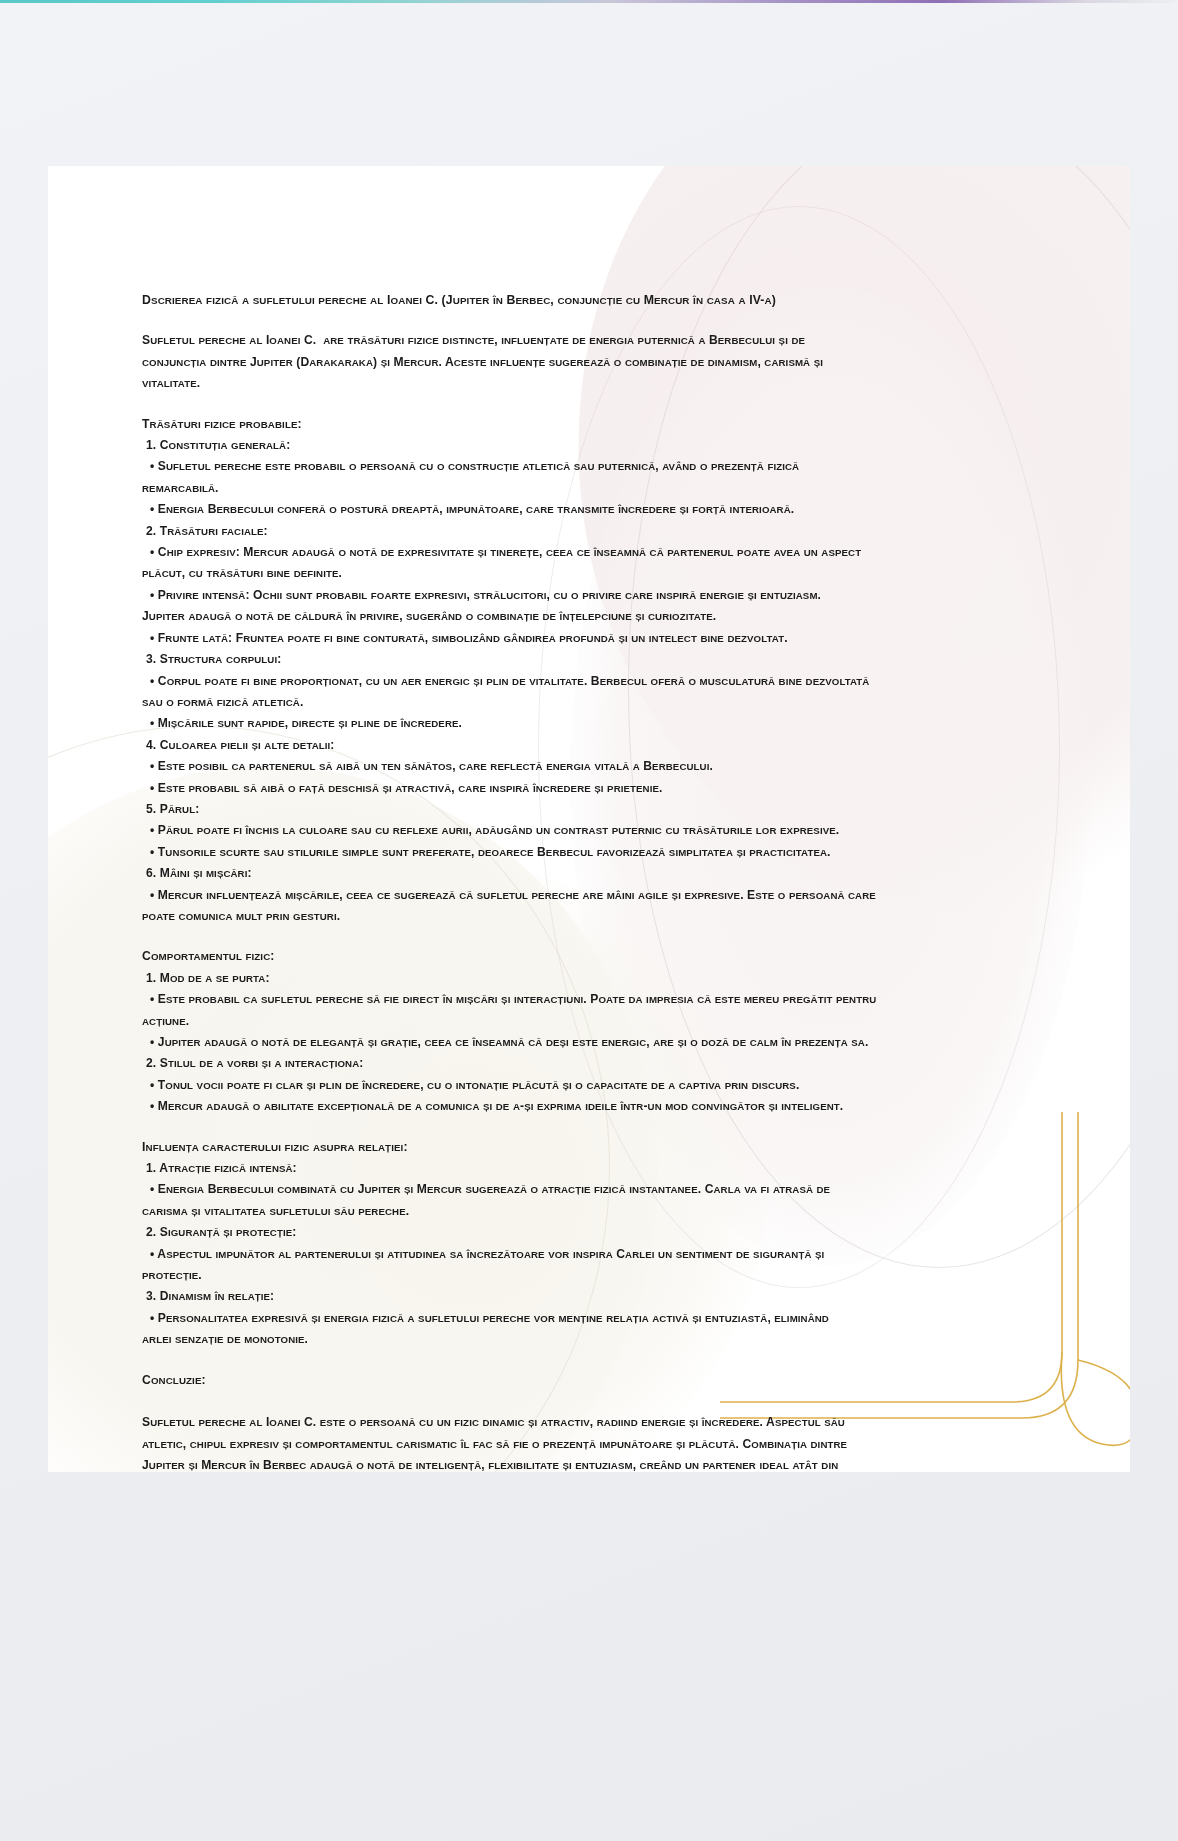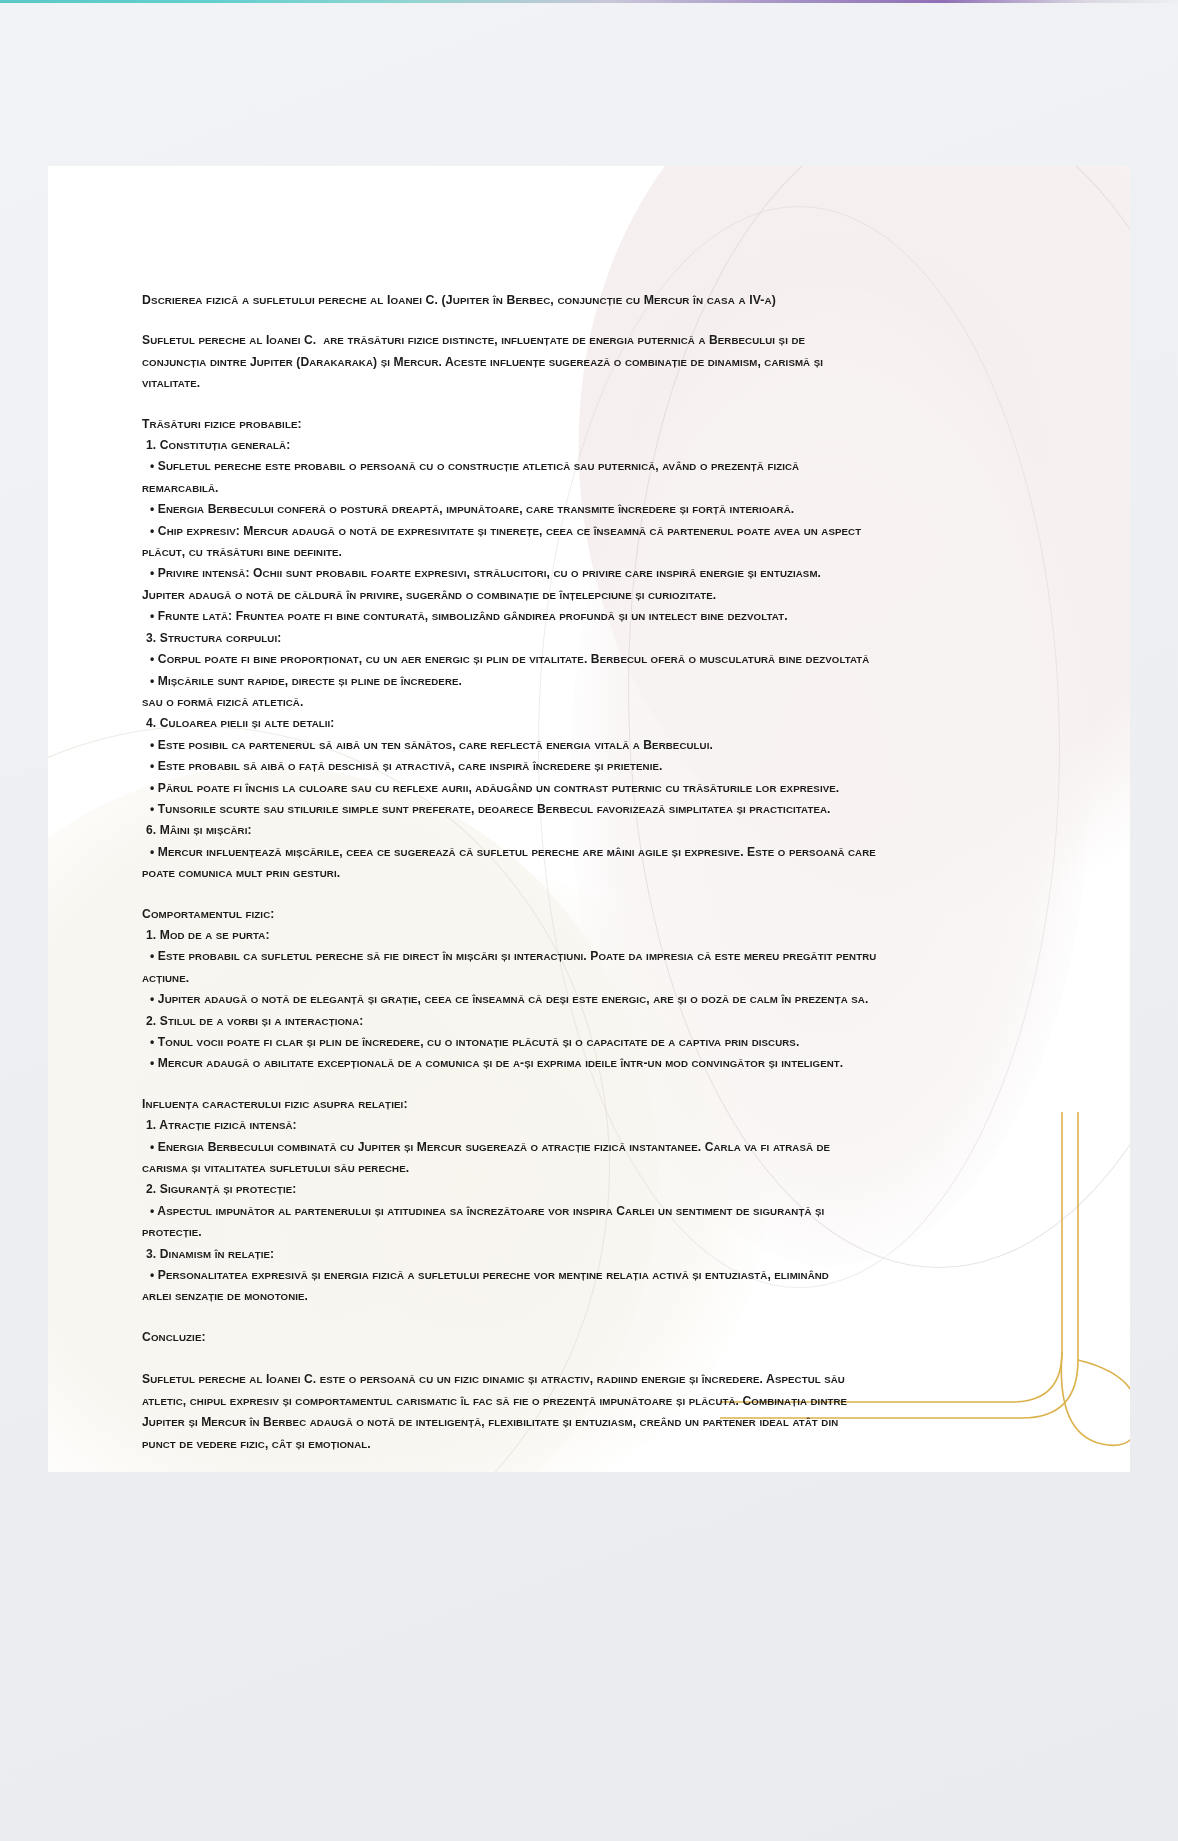--- a/index.html
+++ b/index.html
@@ -176,35 +176,37 @@
 
     <div class="gap-md"></div>
 
     <p class="ln head">T<span style="font-size: 80%;">RĂSĂTURI</span> <span style="font-size: 80%;">FIZICE</span> <span style="font-size: 80%;">PROBABILE</span>:</p>
 
     <p class="ln indent2">1. C<span style="font-size: 80%;">ONSTITUȚIA</span> <span style="font-size: 80%;">GENERALĂ</span>:</p>
     <p class="ln indent">• S<span style="font-size: 80%;">UFLETUL</span> <span style="font-size: 80%;">PERECHE</span> <span style="font-size: 80%;">ESTE</span> <span style="font-size: 80%;">PROBABIL</span> <span style="font-size: 80%;">O</span> <span style="font-size: 80%;">PERSOANĂ</span> <span style="font-size: 80%;">CU</span> <span style="font-size: 80%;">O</span> <span style="font-size: 80%;">CONSTRUCȚIE</span> <span style="font-size: 80%;">ATLETICĂ</span> <span style="font-size: 80%;">SAU</span> <span style="font-size: 80%;">PUTERNICĂ</span>, <span style="font-size: 80%;">AVÂND</span> <span style="font-size: 80%;">O</span> <span style="font-size: 80%;">PREZENȚĂ</span> <span style="font-size: 80%;">FIZICĂ</span></p>
     <p class="ln"><span style="font-size: 80%;">REMARCABILĂ</span>.</p>
     <p class="ln indent">• E<span style="font-size: 80%;">NERGIA</span> B<span style="font-size: 80%;">ERBECULUI</span> <span style="font-size: 80%;">CONFERĂ</span> <span style="font-size: 80%;">O</span> <span style="font-size: 80%;">POSTURĂ</span> <span style="font-size: 80%;">DREAPTĂ</span>, <span style="font-size: 80%;">IMPUNĂTOARE</span>, <span style="font-size: 80%;">CARE</span> <span style="font-size: 80%;">TRANSMITE</span> <span style="font-size: 80%;">ÎNCREDERE</span> <span style="font-size: 80%;">ȘI</span> <span style="font-size: 80%;">FORȚĂ</span> <span style="font-size: 80%;">INTERIOARĂ</span>.</p>
 
+    <p class="ln indent2">2. T<span style="font-size: 80%;">RĂSĂTURI</span> <span style="font-size: 80%;">FACIALE</span>:</p>
     <p class="ln indent">• C<span style="font-size: 80%;">HIP</span> <span style="font-size: 80%;">EXPRESIV</span>: M<span style="font-size: 80%;">ERCUR</span> <span style="font-size: 80%;">ADAUGĂ</span> <span style="font-size: 80%;">O</span> <span style="font-size: 80%;">NOTĂ</span> <span style="font-size: 80%;">DE</span> <span style="font-size: 80%;">EXPRESIVITATE</span> <span style="font-size: 80%;">ȘI</span> <span style="font-size: 80%;">TINEREȚE</span>, <span style="font-size: 80%;">CEEA</span> <span style="font-size: 80%;">CE</span> <span style="font-size: 80%;">ÎNSEAMNĂ</span> <span style="font-size: 80%;">CĂ</span> <span style="font-size: 80%;">PARTENERUL</span> <span style="font-size: 80%;">POATE</span> <span style="font-size: 80%;">AVEA</span> <span style="font-size: 80%;">UN</span> <span style="font-size: 80%;">ASPECT</span></p>
     <p class="ln"><span style="font-size: 80%; margin-top: 20px;">PLĂCUT</span>, <span style="font-size: 80%;">CU</span> <span style="font-size: 80%;">TRĂSĂTURI</span> <span style="font-size: 80%;">BINE</span> <span style="font-size: 80%;">DEFINITE</span>.</p>
     <p class="ln indent">• P<span style="font-size: 80%;">RIVIRE</span> <span style="font-size: 80%;">INTENSĂ</span>: O<span style="font-size: 80%;">CHII</span> <span style="font-size: 80%;">SUNT</span> <span style="font-size: 80%;">PROBABIL</span> <span style="font-size: 80%;">FOARTE</span> <span style="font-size: 80%;">EXPRESIVI</span>, <span style="font-size: 80%;">STRĂLUCITORI</span>, <span style="font-size: 80%;">CU</span> <span style="font-size: 80%;">O</span> <span style="font-size: 80%;">PRIVIRE</span> <span style="font-size: 80%;">CARE</span> <span style="font-size: 80%;">INSPIRĂ</span> <span style="font-size: 80%;">ENERGIE</span> <span style="font-size: 80%;">ȘI</span> <span style="font-size: 80%;">ENTUZIASM</span>.</p>
     <p class="ln">J<span style="font-size: 80%;">UPITER</span> <span style="font-size: 80%;">ADAUGĂ</span> <span style="font-size: 80%;">O</span> <span style="font-size: 80%;">NOTĂ</span> <span style="font-size: 80%;">DE</span> <span style="font-size: 80%;">CĂLDURĂ</span> <span style="font-size: 80%;">ÎN</span> <span style="font-size: 80%;">PRIVIRE</span>, <span style="font-size: 80%;">SUGERÂND</span> <span style="font-size: 80%;">O</span> <span style="font-size: 80%;">COMBINAȚIE</span> <span style="font-size: 80%;">DE</span> <span style="font-size: 80%;">ÎNȚELEPCIUNE</span> <span style="font-size: 80%;">ȘI</span> <span style="font-size: 80%;">CURIOZITATE</span>.</p>
     <p class="ln indent">• F<span style="font-size: 80%;">RUNTE</span> <span style="font-size: 80%;">LATĂ</span>: F<span style="font-size: 80%;">RUNTEA</span> <span style="font-size: 80%;">POATE</span> <span style="font-size: 80%;">FI</span> <span style="font-size: 80%;">BINE</span> <span style="font-size: 80%;">CONTURATĂ</span>, <span style="font-size: 80%;">SIMBOLIZÂND</span> <span style="font-size: 80%;">GÂNDIREA</span> <span style="font-size: 80%;">PROFUNDĂ</span> <span style="font-size: 80%;">ȘI</span> <span style="font-size: 80%;">UN</span> <span style="font-size: 80%;">INTELECT</span> <span style="font-size: 80%;">BINE</span> <span style="font-size: 80%;">DEZVOLTAT</span>.</p>
 
     <p class="ln indent2">3. S<span style="font-size: 80%;">TRUCTURA</span> <span style="font-size: 80%;">CORPULUI</span>:</p>
     <p class="ln indent">• C<span style="font-size: 80%;">ORPUL</span> <span style="font-size: 80%;">POATE</span> <span style="font-size: 80%;">FI</span> <span style="font-size: 80%;">BINE</span> <span style="font-size: 80%;">PROPORȚIONAT</span>, <span style="font-size: 80%;">CU</span> <span style="font-size: 80%;">UN</span> <span style="font-size: 80%;">AER</span> <span style="font-size: 80%;">ENERGIC</span> <span style="font-size: 80%;">ȘI</span> <span style="font-size: 80%;">PLIN</span> <span style="font-size: 80%;">DE</span> <span style="font-size: 80%;">VITALITATE</span>. B<span style="font-size: 80%;">ERBECUL</span> <span style="font-size: 80%;">OFERĂ</span> <span style="font-size: 80%;">O</span> <span style="font-size: 80%;">MUSCULATURĂ</span> <span style="font-size: 80%;">BINE</span> <span style="font-size: 80%;">DEZVOLTATĂ</span></p>
+    <p class="ln"><span style="font-size: 80%;">SAU</span> <span style="font-size: 80%;">O</span> <span style="font-size: 80%;">FORMĂ</span> <span style="font-size: 80%;">FIZICĂ</span> <span style="font-size: 80%;">ATLETICĂ</span>.</p>
     <p class="ln indent">• M<span style="font-size: 80%;">IȘCĂRILE</span> <span style="font-size: 80%;">SUNT</span> <span style="font-size: 80%;">RAPIDE</span>, <span style="font-size: 80%;">DIRECTE</span> <span style="font-size: 80%;">ȘI</span> <span style="font-size: 80%;">PLINE</span> <span style="font-size: 80%;">DE</span> <span style="font-size: 80%;">ÎNCREDERE</span>.</p>
-    <p class="ln"><span style="font-size: 80%;">SAU</span> <span style="font-size: 80%;">O</span> <span style="font-size: 80%;">FORMĂ</span> <span style="font-size: 80%;">FIZICĂ</span> <span style="font-size: 80%;">ATLETICĂ</span>.</p>
 
     <p class="ln indent2">4. C<span style="font-size: 80%;">ULOAREA</span> <span style="font-size: 80%;">PIELII</span> <span style="font-size: 80%;">ȘI</span> <span style="font-size: 80%;">ALTE</span> <span style="font-size: 80%;">DETALII</span>:</p>
     <p class="ln indent">• E<span style="font-size: 80%;">STE</span> <span style="font-size: 80%;">POSIBIL</span> <span style="font-size: 80%;">CA</span> <span style="font-size: 80%;">PARTENERUL</span> <span style="font-size: 80%;">SĂ</span> <span style="font-size: 80%;">AIBĂ</span> <span style="font-size: 80%;">UN</span> <span style="font-size: 80%;">TEN</span> <span style="font-size: 80%;">SĂNĂTOS</span>, <span style="font-size: 80%;">CARE</span> <span style="font-size: 80%;">REFLECTĂ</span> <span style="font-size: 80%;">ENERGIA</span> <span style="font-size: 80%;">VITALĂ</span> <span style="font-size: 80%;">A</span> B<span style="font-size: 80%;">ERBECULUI</span>.</p>
     <p class="ln indent">• E<span style="font-size: 80%;">STE</span> <span style="font-size: 80%;">PROBABIL</span> <span style="font-size: 80%;">SĂ</span> <span style="font-size: 80%;">AIBĂ</span> <span style="font-size: 80%;">O</span> <span style="font-size: 80%;">FAȚĂ</span> <span style="font-size: 80%;">DESCHISĂ</span> <span style="font-size: 80%;">ȘI</span> <span style="font-size: 80%;">ATRACTIVĂ</span>, <span style="font-size: 80%;">CARE</span> <span style="font-size: 80%;">INSPIRĂ</span> <span style="font-size: 80%;">ÎNCREDERE</span> <span style="font-size: 80%;">ȘI</span> <span style="font-size: 80%;">PRIETENIE</span>.</p>
 
+    <p class="ln indent2">5. P<span style="font-size: 80%;">ĂRUL</span>:</p>
     <p class="ln indent">• P<span style="font-size: 80%;">ĂRUL</span> <span style="font-size: 80%;">POATE</span> <span style="font-size: 80%;">FI</span> <span style="font-size: 80%;">ÎNCHIS</span> <span style="font-size: 80%;">LA</span> <span style="font-size: 80%;">CULOARE</span> <span style="font-size: 80%;">SAU</span> <span style="font-size: 80%;">CU</span> <span style="font-size: 80%;">REFLEXE</span> <span style="font-size: 80%;">AURII</span>, <span style="font-size: 80%;">ADĂUGÂND</span> <span style="font-size: 80%;">UN</span> <span style="font-size: 80%;">CONTRAST</span> <span style="font-size: 80%;">PUTERNIC</span> <span style="font-size: 80%;">CU</span> <span style="font-size: 80%;">TRĂSĂTURILE</span> <span style="font-size: 80%;">LOR</span> <span style="font-size: 80%;">EXPRESIVE</span>.</p>
     <p class="ln indent">• T<span style="font-size: 80%;">UNSORILE</span> <span style="font-size: 80%;">SCURTE</span> <span style="font-size: 80%;">SAU</span> <span style="font-size: 80%;">STILURILE</span> <span style="font-size: 80%;">SIMPLE</span> <span style="font-size: 80%;">SUNT</span> <span style="font-size: 80%;">PREFERATE</span>, <span style="font-size: 80%;">DEOARECE</span> B<span style="font-size: 80%;">ERBECUL</span> <span style="font-size: 80%;">FAVORIZEAZĂ</span> <span style="font-size: 80%;">SIMPLITATEA</span> <span style="font-size: 80%;">ȘI</span> <span style="font-size: 80%;">PRACTICITATEA</span>.</p>
 
     <p class="ln indent2">6. M<span style="font-size: 80%;">ÂINI</span> <span style="font-size: 80%;">ȘI</span> <span style="font-size: 80%;">MIȘCĂRI</span>:</p>
     <p class="ln indent">• M<span style="font-size: 80%;">ERCUR</span> <span style="font-size: 80%;">INFLUENȚEAZĂ</span> <span style="font-size: 80%;">MIȘCĂRILE</span>, <span style="font-size: 80%;">CEEA</span> <span style="font-size: 80%;">CE</span> <span style="font-size: 80%;">SUGEREAZĂ</span> <span style="font-size: 80%;">CĂ</span> <span style="font-size: 80%;">SUFLETUL</span> <span style="font-size: 80%;">PERECHE</span> <span style="font-size: 80%;">ARE</span> <span style="font-size: 80%;">MÂINI</span> <span style="font-size: 80%;">AGILE</span> <span style="font-size: 80%;">ȘI</span> <span style="font-size: 80%;">EXPRESIVE</span>. E<span style="font-size: 80%;">STE</span> <span style="font-size: 80%;">O</span> <span style="font-size: 80%;">PERSOANĂ</span> <span style="font-size: 80%;">CARE</span></p>
     <p class="ln"><span style="font-size: 80%;">POATE</span> <span style="font-size: 80%;">COMUNICA</span> <span style="font-size: 80%;">MULT</span> <span style="font-size: 80%;">PRIN</span> <span style="font-size: 80%;">GESTURI</span>.</p>
 
     <div class="gap-md"></div>
 
     <p class="ln head">C<span style="font-size: 80%;">OMPORTAMENTUL</span> <span style="font-size: 80%;">FIZIC</span>:</p>

